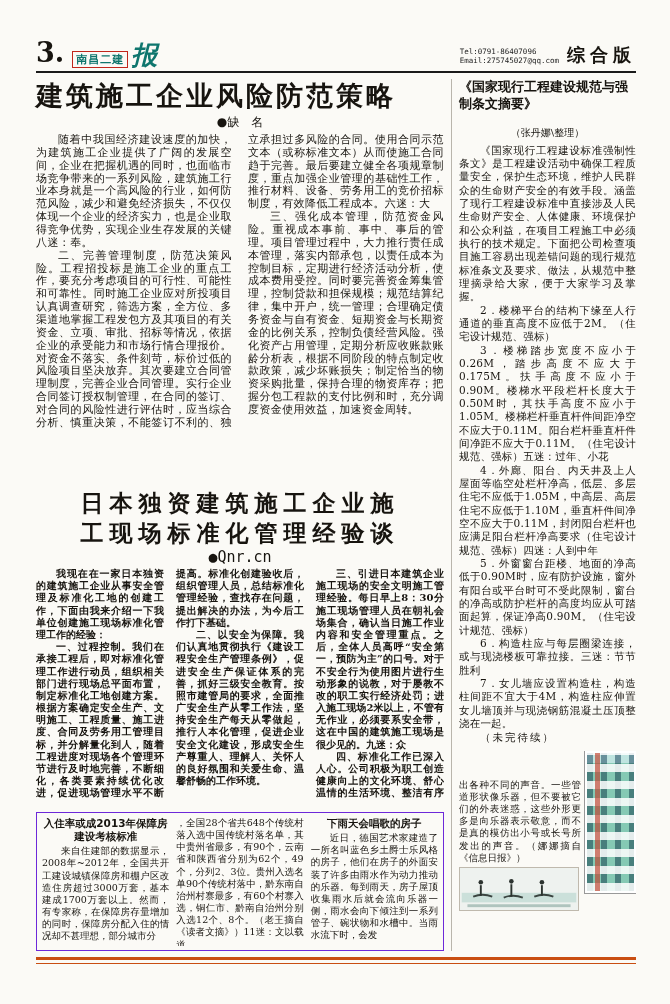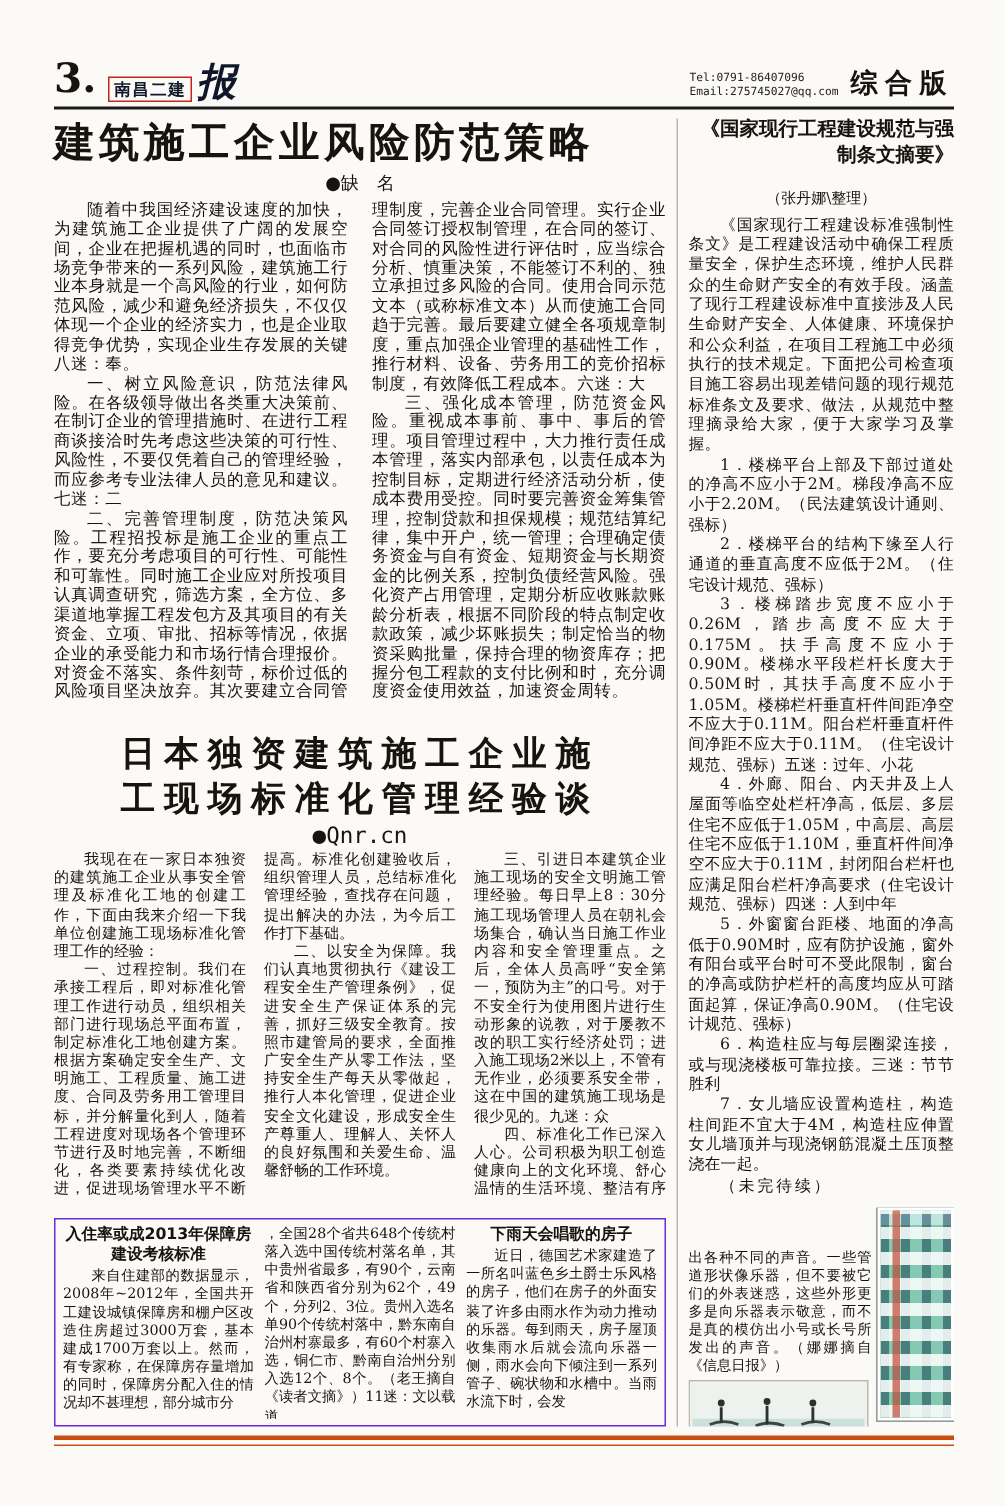--- a/index.html
+++ b/index.html
@@ -7,51 +7,51 @@
   .page {
     position:relative; width:670px; height:1004px; margin:0 auto;
     background:#fbfaf6; overflow:hidden;
     padding:30px 34px 24px 36px;
     font-family:"DejaVu Serif","Liberation Serif",serif;
     color:#17140f;
   }
   
   .header { display:flex; align-items:flex-end; height:38px; }
   .page-num { font-size:27px; font-weight:bold; line-height:30px; }
-  .masthead { display:flex; align-items:flex-end; margin-left:8px; color:#0f172a; }
+  .masthead { display:flex; align-items:flex-end; margin-left:8px; color:#0f766e; }
   .masthead-name { font-size:11px; font-weight:bold; letter-spacing:1px; border:1px solid #c0271c; padding:1px 3px; line-height:13px; }
   .masthead-suffix { font-size:26px; font-weight:bold; font-style:italic; line-height:26px; margin-left:3px; font-family:"DejaVu Serif",serif; }
   .header-spacer { flex:1; }
   .contact { text-align:left; font-size:7.5px; line-height:9px; color:#222; font-family:"DejaVu Sans Mono","Liberation Mono",monospace; margin-right:8px; padding-bottom:3px; }
   .edition { font-size:18px; font-weight:bold; letter-spacing:5px; padding-bottom:1px; font-family:"DejaVu Sans",sans-serif; }
   .header-rule { height:2px; background:#1a1a1a; margin-top:3px; }
 
   
   .content { display:flex; margin-top:6px; height:872px; }
   .col-left { width:408px; display:flex; flex-direction:column; }
   .v-divider { width:1px; background:#b9b5ac; margin:0 7px; }
   .col-right { flex:1; display:flex; flex-direction:column; }
 
   .a1-title { font-family:"DejaVu Sans",sans-serif; font-size:27px; font-weight:bold; text-align:left; letter-spacing:3px; line-height:34px; }
   .byline { text-align:center; font-size:12px; line-height:15px; margin:2px 0 4px; }
-  .a1-text { height:346px; overflow:hidden; column-count:2; column-gap:16px; font-size:11px; line-height:1.17; text-align:justify; letter-spacing:.4px; }
+  .a1-text { height:346px; overflow:hidden; column-count:2; column-gap:16px; font-size:11px; line-height:1.17; text-align:justify; letter-spacing:.4px;font-family:Liberation Mono, monospace; }
   .a1-text p, .a2-text p, .r-text p { text-indent:2em; }
 
   .a2-title { font-family:"DejaVu Sans",sans-serif; font-size:23px; font-weight:bold; text-align:center; letter-spacing:6px; line-height:30px; margin-top:8px; }
   .a2-byline { text-align:center; font-size:15px; line-height:14px; margin:2px 0 4px; font-family:"DejaVu Sans Mono",monospace; }
-  .a2-text { height:236px; overflow:hidden; column-count:3; column-gap:12px; font-size:10px; line-height:1.22; text-align:justify; }
+  .a2-text { height:236px; overflow:hidden; column-count:3; column-gap:12px; font-size:10px; line-height:1.22; text-align:justify;font-weight:bold; }
 
   
   .bottom-box { margin-top:8px; flex:1; border:1px solid #6d28d9; padding:4px 5px; display:flex; gap:7px; overflow:hidden; }
   .b-col { flex:1; font-size:9.5px; line-height:1.28; text-align:justify; overflow:hidden; }
   .b-title { font-family:"DejaVu Sans",sans-serif; font-weight:bold; font-size:10.5px; line-height:1.25; text-align:center; margin-bottom:2px; }
   .b-col p { text-indent:2em; }
 
   
-  .r-title { font-family:"DejaVu Sans",sans-serif; font-weight:bold; font-size:13px; line-height:1.3; text-align:right; }
+  .r-title { font-family:"DejaVu Sans",sans-serif; font-weight:bold; font-size:13px; line-height:1.3; text-align:left; }
   .r-byline { text-align:center; font-size:10px; line-height:13px; margin:13px 0 5px; }
   .r-text { font-size:10.5px; line-height:1.27; text-align:justify; letter-spacing:.2px; overflow:hidden; }
   .classroom {
     float:right; width:112px; height:68px; margin:2px 0 2px 6px;
     border:2px solid #fff; outline:1px solid #999;
     background:linear-gradient(180deg,#ece3d2 0%,#ddd0b8 55%,#c9bba0 100%);
     position:relative; overflow:hidden;
   }
   .classroom-caption {
     position:absolute; top:8px; left:10px; color:#c62c18; font-weight:bold;
@@ -111,21 +111,20 @@
 
   <div class="content">
 
     <div class="col-left">
 
       <div>
         <div class="a1-title">建筑施工企业风险防范策略</div>
         <div class="byline">●缺　名</div>
         <div class="a1-text">
           <p>随着中我国经济建设速度的加快，为建筑施工企业提供了广阔的发展空间，企业在把握机遇的同时，也面临市场竞争带来的一系列风险，建筑施工行业本身就是一个高风险的行业，如何防范风险，减少和避免经济损失，不仅仅体现一个企业的经济实力，也是企业取得竞争优势，实现企业生存发展的关键八迷：奉。</p>
-          <p>一、树立风险意识，防范法律风险。在各级领导做出各类重大决策前、在制订企业的管理措施时、在进行工程商谈接洽时先考虑这些决策的可行性、风险性，不要仅凭着自己的管理经验，而应参考专业法律人员的意见和建议。七迷：二</p>
           <p>二、完善管理制度，防范决策风险。工程招投标是施工企业的重点工作，要充分考虑项目的可行性、可能性和可靠性。同时施工企业应对所投项目认真调查研究，筛选方案，全方位、多渠道地掌握工程发包方及其项目的有关资金、立项、审批、招标等情况，依据企业的承受能力和市场行情合理报价。对资金不落实、条件刻苛，标价过低的风险项目坚决放弃。其次要建立合同管理制度，完善企业合同管理。实行企业合同签订授权制管理，在合同的签订、对合同的风险性进行评估时，应当综合分析、慎重决策，不能签订不利的、独立承担过多风险的合同。使用合同示范文本（或称标准文本）从而使施工合同趋于完善。最后要建立健全各项规章制度，重点加强企业管理的基础性工作，推行材料、设备、劳务用工的竞价招标制度，有效降低工程成本。六迷：大</p>
           <p>三、强化成本管理，防范资金风险。重视成本事前、事中、事后的管理。项目管理过程中，大力推行责任成本管理，落实内部承包，以责任成本为控制目标，定期进行经济活动分析，使成本费用受控。同时要完善资金筹集管理，控制贷款和担保规模；规范结算纪律，集中开户，统一管理；合理确定债务资金与自有资金、短期资金与长期资金的比例关系，控制负债经营风险。强化资产占用管理，定期分析应收账款账龄分析表，根据不同阶段的特点制定收款政策，减少坏账损失；制定恰当的物资采购批量，保持合理的物资库存；把握分包工程款的支付比例和时，充分调度资金使用效益，加速资金周转。</p>
         </div>
       </div>
 
       <div>
         <div class="a2-title">日本独资建筑施工企业施</div>
         <div class="a2-title" style="margin-top:0">工现场标准化管理经验谈</div>
         <div class="a2-byline">●Qnr.cn</div>
         <div class="a2-text">
@@ -152,21 +151,20 @@
       </div>
     </div>
 
     <div class="v-divider"></div>
 
     <div class="col-right">
       <div class="r-title">《国家现行工程建设规范与强制条文摘要》</div>
       <div class="r-byline">（张丹娜\整理）</div>
       <div class="r-text">
         <p>《国家现行工程建设标准强制性条文》是工程建设活动中确保工程质量安全，保护生态环境，维护人民群众的生命财产安全的有效手段。涵盖了现行工程建设标准中直接涉及人民生命财产安全、人体健康、环境保护和公众利益，在项目工程施工中必须执行的技术规定。下面把公司检查项目施工容易出现差错问题的现行规范标准条文及要求、做法，从规范中整理摘录给大家，便于大家学习及掌握。</p>
-        <p>1．楼梯平台上部及下部过道处的净高不应小于2M。梯段净高不应小于2.20M。（民法建筑设计通则、强标）</p>
         <p>2．楼梯平台的结构下缘至人行通道的垂直高度不应低于2M。（住宅设计规范、强标）</p>
         <p>3．楼梯踏步宽度不应小于0.26M，踏步高度不应大于0.175M。扶手高度不应小于0.90M。楼梯水平段栏杆长度大于0.50M时，其扶手高度不应小于1.05M。楼梯栏杆垂直杆件间距净空不应大于0.11M。阳台栏杆垂直杆件间净距不应大于0.11M。（住宅设计规范、强标）五迷：过年、小花</p>
         <p>4．外廊、阳台、内天井及上人屋面等临空处栏杆净高，低层、多层住宅不应低于1.05M，中高层、高层住宅不应低于1.10M，垂直杆件间净空不应大于0.11M，封闭阳台栏杆也应满足阳台栏杆净高要求（住宅设计规范、强标）四迷：人到中年</p>
         <p>5．外窗窗台距楼、地面的净高低于0.90M时，应有防护设施，窗外有阳台或平台时可不受此限制，窗台的净高或防护栏杆的高度均应从可踏面起算，保证净高0.90M。（住宅设计规范、强标）</p>
         <p>6．构造柱应与每层圈梁连接，或与现浇楼板可靠拉接。三迷：节节胜利</p>
         <p>7．女儿墙应设置构造柱，构造柱间距不宜大于4M，构造柱应伸置女儿墙顶并与现浇钢筋混凝土压顶整浇在一起。</p>
         <p class="tbc">（未完待续）</p>
       </div>
 
       <div class="bottom-right">

